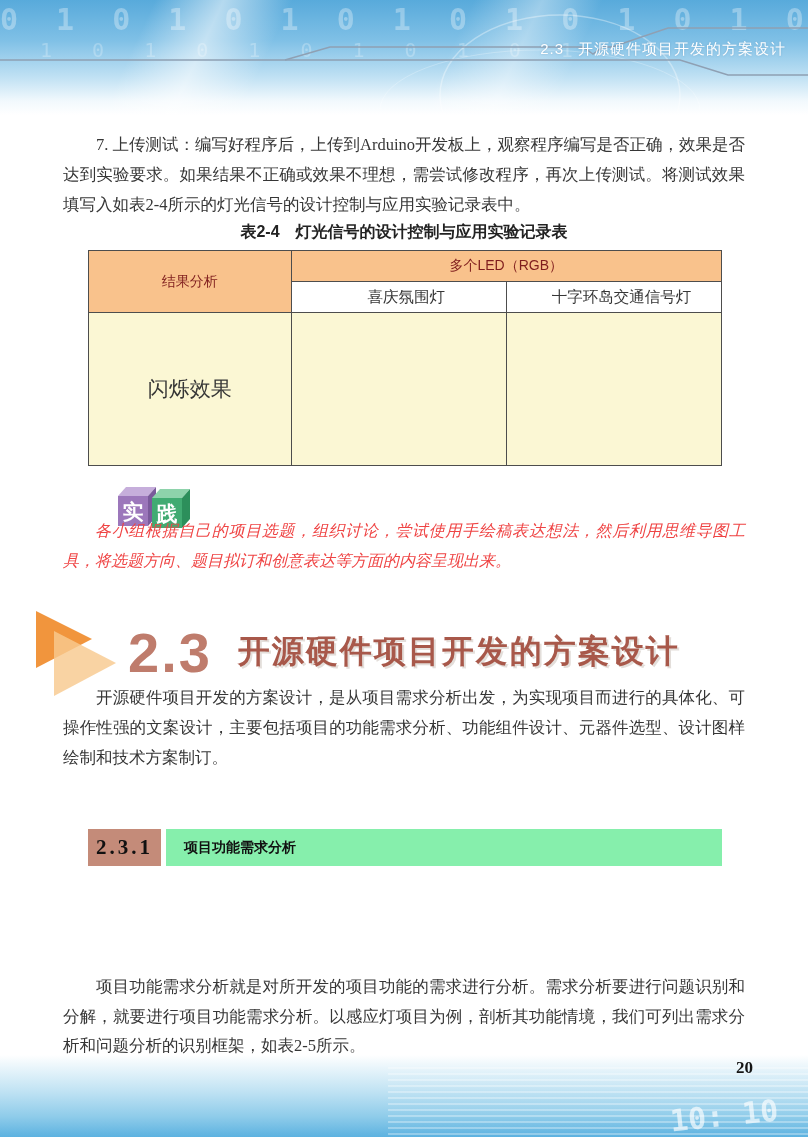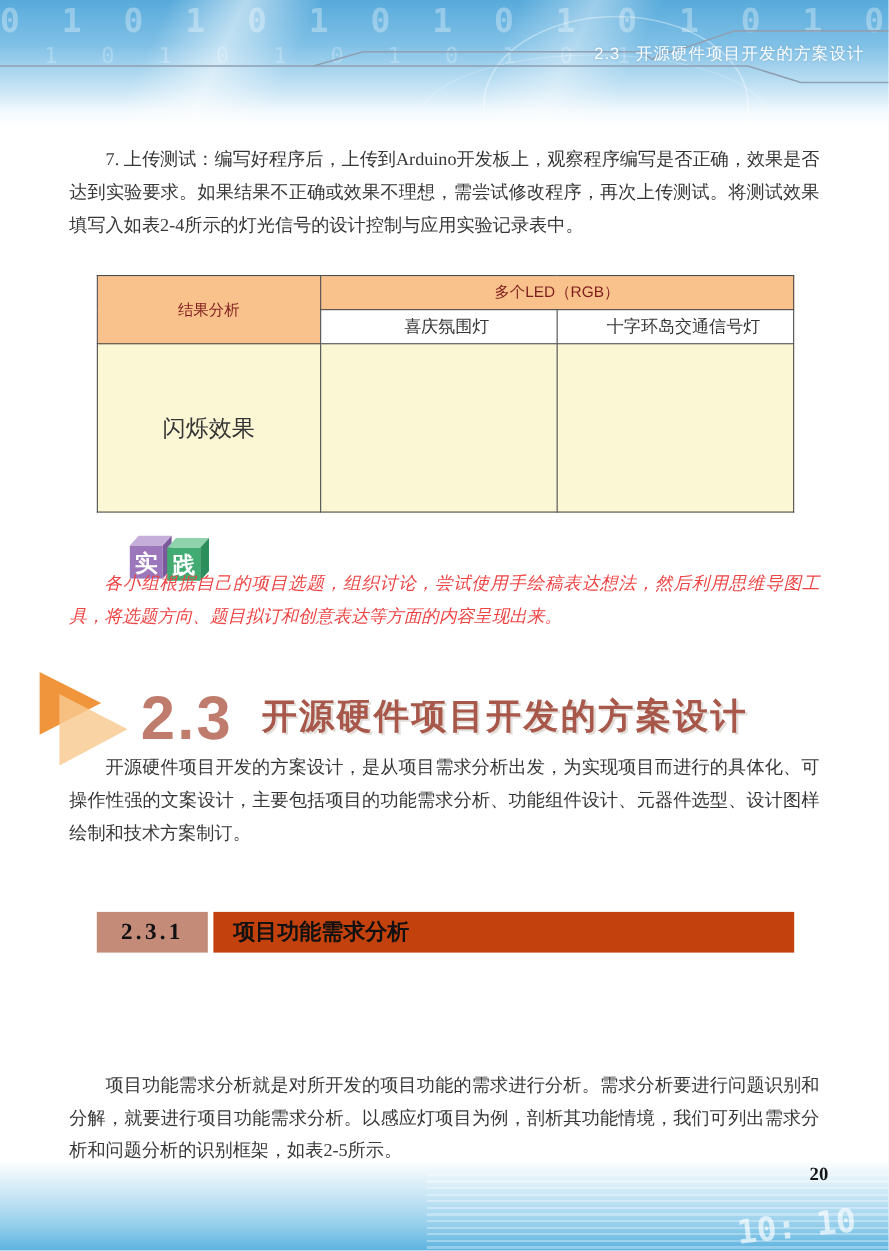--- a/index.html
+++ b/index.html
@@ -47,25 +47,25 @@
   .sec-head{position:absolute;top:606px;left:28px;display:flex;align-items:center;}
   .sec-num{font-family:"Liberation Sans","DejaVu Sans",sans-serif;font-weight:bold;
       font-size:56px;color:#bf7c6c;margin-left:4px;letter-spacing:2px;}
   .sec-title{font-family:"Liberation Sans","DejaVu Sans",sans-serif;font-weight:bold;
       font-size:32px;color:#a8584a;margin-left:26px;letter-spacing:2px;
       text-shadow:2px 2px 0 rgba(175,160,150,.35);}
 
   
   .subsec{position:absolute;top:829px;left:88px;width:634px;height:37px;display:flex;}
   .subsec-box{background:#c48b79;color:#111;display:flex;align-items:center;justify-content:center;
-      font-weight:bold;font-size:21px;letter-spacing:3px;padding:0 22px;
+      font-weight:bold;font-size:21px;letter-spacing:3px;padding:0 8px;
       font-family:"Liberation Serif","DejaVu Serif",serif;}
   .subsec-gap{width:5px;background:#ffffff;}
-  .subsec-bar{flex:1;background:#c2410c;display:flex;align-items:center;padding-left:18px;
-      font-family:"Liberation Sans","DejaVu Sans",sans-serif;font-weight:bold;font-size:20px;color:#111;}
+  .subsec-bar{flex:1;background:#86efac;display:flex;align-items:center;padding-left:18px;
+      font-family:"Liberation Sans","DejaVu Sans",sans-serif;font-weight:bold;font-size:14px;color:#111;}
 
   
   .ftr-band{position:absolute;left:0;bottom:0;width:808px;height:82px;
       background:linear-gradient(180deg,rgba(190,224,243,0) 0%,#bfe2f3 45%,#8fccea 75%,#5cb2e0 100%);}
   .ftr-scan{position:absolute;right:0;bottom:0;width:420px;height:70px;opacity:.35;
       background:repeating-linear-gradient(180deg,rgba(255,255,255,.9) 0 2px,rgba(255,255,255,0) 2px 6px);}
   .ftr-digits{position:absolute;right:30px;bottom:6px;font-family:"DejaVu Sans Mono",monospace;
       font-weight:bold;font-size:30px;color:rgba(255,255,255,.65);transform:rotate(-6deg);line-height:30px;
       text-align:right;}
   .page-num{position:absolute;top:1058px;left:736px;font-weight:bold;font-size:17px;color:#151515;}
@@ -84,20 +84,21 @@
       <path d="M285,60 L330,47 L583,47 L593,54 L603,47 L612,47 L668,28 L808,28" fill="none" stroke="#8fa0b3" stroke-width="1.5"></path>
       <path d="M0,60 L680,60 L728,75 L808,75" fill="none" stroke="#8fa0b3" stroke-width="1.5"></path>
     </svg>
     <div class="hdr-tab-text">
       <span class="num">2.3</span><span>开源硬件项目开发的方案设计</span>
     </div>
   </div>
 
   <p class="para" style="top:130px">7. 上传测试：编写好程序后，上传到Arduino开发板上，观察程序编写是否正确，效果是否达到实验要求。如果结果不正确或效果不理想，需尝试修改程序，再次上传测试。将测试效果填写入如表2-4所示的灯光信号的设计控制与应用实验记录表中。</p>
 
+  <p class="tbl-caption">表2-4　灯光信号的设计控制与应用实验记录表</p>
 
   <table class="rec">
     <colgroup>
         <col style="width:32%">
         <col style="width:34%">
         <col style="width:34%">
       </colgroup>
     <tbody>
         <tr>
       <td class="hcell" rowspan="2">结果分析</td>

